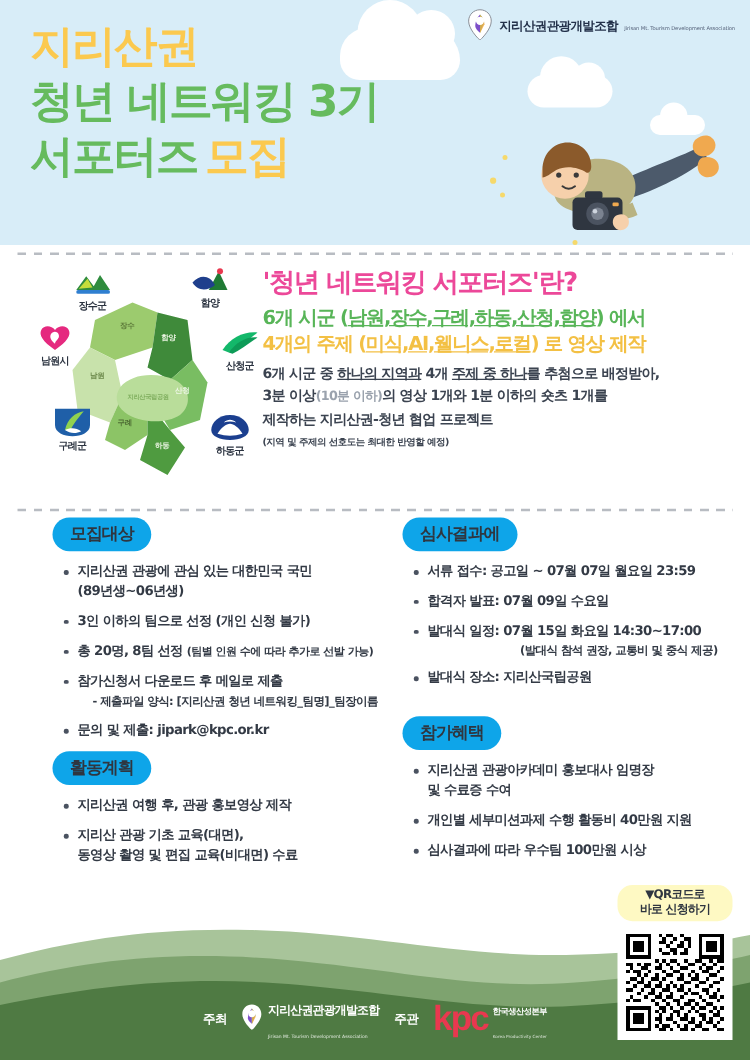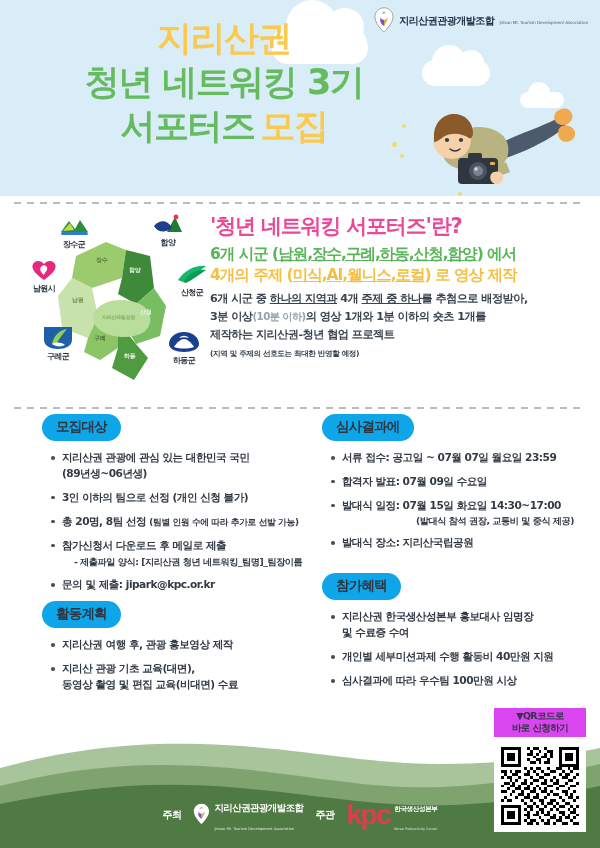--- a/index.html
+++ b/index.html
@@ -23,21 +23,21 @@
   .c1 { width:96px; height:42px; left:272px; top:22px; border-radius:26px 30px 18px 18px; }
   .c1:before { content:""; position:absolute; width:52px; height:52px; background:#fff; border-radius:50%; left:14px; top:-22px; }
   .c1:after  { content:""; position:absolute; width:38px; height:38px; background:#fff; border-radius:50%; left:54px; top:-14px; }
   .c2 { width:68px; height:26px; left:422px; top:60px; border-radius:18px; }
   .c2:before { content:""; position:absolute; width:34px; height:34px; background:#fff; border-radius:50%; left:10px; top:-15px; }
   .c2:after  { content:""; position:absolute; width:26px; height:26px; background:#fff; border-radius:50%; left:36px; top:-10px; }
   .c3 { width:44px; height:16px; left:520px; top:92px; border-radius:12px; }
   .c3:before { content:""; position:absolute; width:22px; height:22px; background:#fff; border-radius:50%; left:8px; top:-10px; }
 
   .title-block { position:absolute; left:24px; top:16px; width:400px; }
-  .t-line { font-weight:700; font-size:35px; line-height:1.26; letter-spacing:-1.5px; white-space:nowrap;text-align:center; }
+  .t-line { font-weight:700; font-size:35px; line-height:1.26; letter-spacing:-1.5px; white-space:nowrap; }
   .t-yellow { color:#fbc94f; }
   .t-green  { color:#66bb5e; }
   .t-line3 .t-green { margin-right:6px; }
 
   .org-badge {
     position:absolute; right:6px; top:4px; display:flex; align-items:center; gap:5px;
     padding:3px 6px; border-radius:4px;
   }
   .org-pin { width:20px; height:25px; position:relative; flex:none; }
   .org-pin svg { display:block; }
@@ -103,22 +103,22 @@
   li .tiny { font-size:8.8px; font-weight:700; letter-spacing:-0.4px; }
   li .indent { display:block; padding-left:74px; font-size:9.2px; letter-spacing:-0.45px; }
   li .nodot { display:block; font-size:9.2px; letter-spacing:-0.45px; margin-top:2px;margin-left:12px; }
 
   
   .hills { position:absolute; left:0; bottom:0; width:600px; height:110px; overflow:hidden; }
   .hills svg { display:block; }
 
   .qr-block { position:absolute; right:14px; bottom:16px; width:92px; }
   .qr-label {
-    background:#d946ef; color:#2f3640; font-size:9.5px; font-weight:700;
-    letter-spacing:-0.6px; text-align:center; padding:2px 0; line-height:1.32;
+    background:#fef9c3; color:#2f3640; font-size:9.5px; font-weight:700;
+    letter-spacing:-0.6px; text-align:center; padding:2px 0; line-height:1.32;border-radius:12px;
   }
   .qr-img { width:92px; height:92px; background:#fff; padding:4px; margin-top:3px; }
   .qr-img svg { display:block; }
 
   .footer-row {
     position:absolute; left:0; bottom:14px; width:600px;
     display:flex; align-items:center; justify-content:center; gap:12px;
   }
   .f-word { font-size:10px; font-weight:700; color:#ffffff; letter-spacing:-0.5px; }
   .f-logo { display:flex; align-items:center; gap:4px; }
@@ -335,21 +335,21 @@
             <li><span>발대식 일정: 07월 15일 화요일 14:30~17:00</span><span class="indent">(발대식 참석 권장, 교통비 및 중식 제공)</span></li>
             <li><span>발대식 장소: 지리산국립공원</span></li>
           </ul>
         </div>
       </div>
 
       <div class="sect" style="margin-top:22px;">
         <span class="pill">참가혜택</span>
         <div class="sect-body">
           <ul class="bl">
-            <li><span>지리산권 한국생산성본부 홍보대사 임명장</span><span class="sub">및 수료증 수여</span></li>
+            <li><span>지리산권 관광아카데미 홍보대사 임명장</span><span class="sub">및 수료증 수여</span></li>
             <li><span>개인별 세부미션과제 수행 활동비 40만원 지원</span></li>
             <li><span>심사결과에 따라 우수팀 100만원 시상</span></li>
           </ul>
         </div>
       </div>
     </div>
   </div>
 
   <div class="hills">
     <svg width="600" height="110" viewBox="0 0 600 110" preserveAspectRatio="none">

